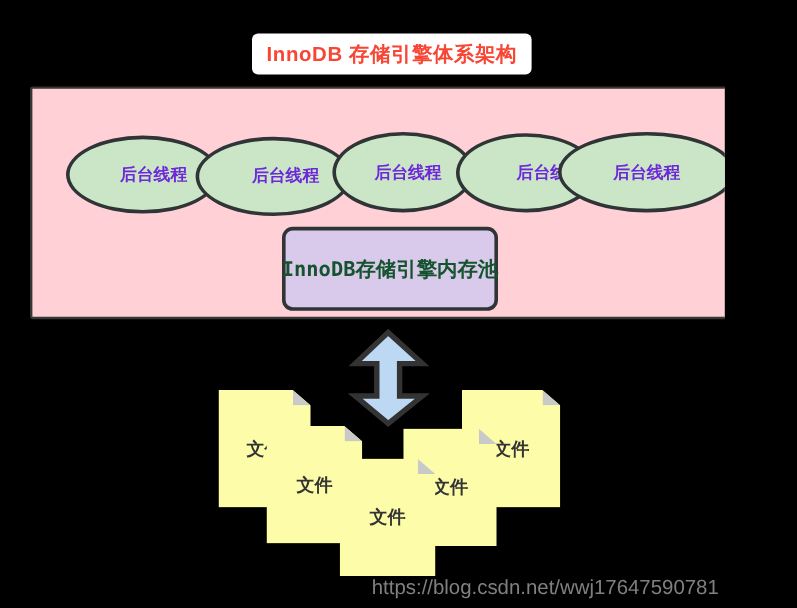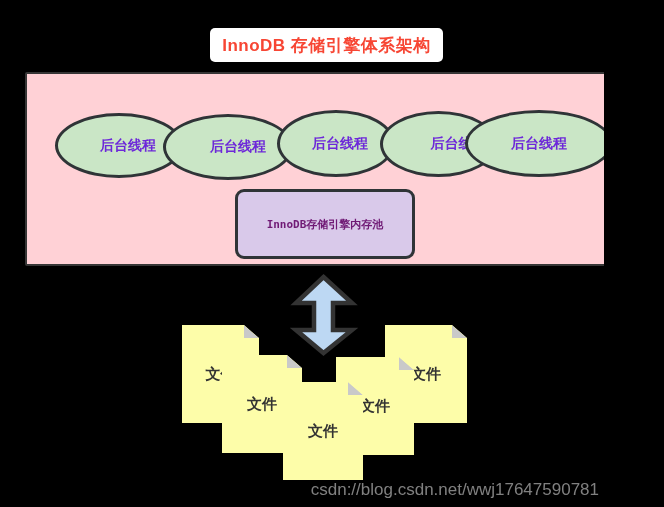--- a/index.html
+++ b/index.html
@@ -22,22 +22,22 @@
   .e1{left:55px;top:113px;width:128px;height:65px;}  .e1 span{transform:translateX(9px);}
   .e2{left:163px;top:114px;width:130px;height:66px;} .e2 span{transform:translateX(10px);}
   .e3{left:277px;top:110px;width:118px;height:67px;} .e3 span{transform:translateX(4px);}
   .e4{left:380px;top:111px;width:117px;height:66px;} .e4 span{transform:translateX(20px);}
   .e5{left:465px;top:110px;width:148px;height:67px;}
 
   
   .mempool{position:absolute;left:235px;top:189px;width:180px;height:70px;background:#d9c9ea;
            border:3px solid #2f3437;border-radius:9px;box-sizing:border-box;
            display:flex;align-items:center;justify-content:center;}
-  .mempool span{font-family:"DejaVu Sans Mono",monospace;font-size:11px;font-weight:bold;
-                color:#701a75;white-space:nowrap;}
+  .mempool span{font-family:"DejaVu Sans Mono",monospace;font-size:17px;font-weight:bold;
+                color:#14532d;white-space:nowrap;}
 
   
   .arrow-svg{position:absolute;left:290px;top:272px;}
 
   
   .file{position:absolute;background:#fdfda9;
         clip-path:polygon(0 0,calc(100% - 15px) 0,100% 13px,100% 100%,0 100%);
         display:flex;align-items:center;justify-content:center;}
   .file .flabel{font-size:15px;font-weight:bold;color:#333333;white-space:nowrap;}
   .fold{position:absolute;top:0;right:0;width:15px;height:13px;background:#c9c9c9;
@@ -100,15 +100,15 @@
   </div>
   <div class="file f4">
     <span class="fold"></span>
     <span class="flabel">文件</span>
   </div>
   <div class="file f3">
     <span class="fold"></span>
     <span class="flabel">文件</span>
   </div>
 
-  <div class="watermark">csdn://blog.csdn.net/wwj17647590781</div>
+  <div class="watermark">https://blog.csdn.net/wwj17647590781</div>
 
 </div>
 
 </body></html>

